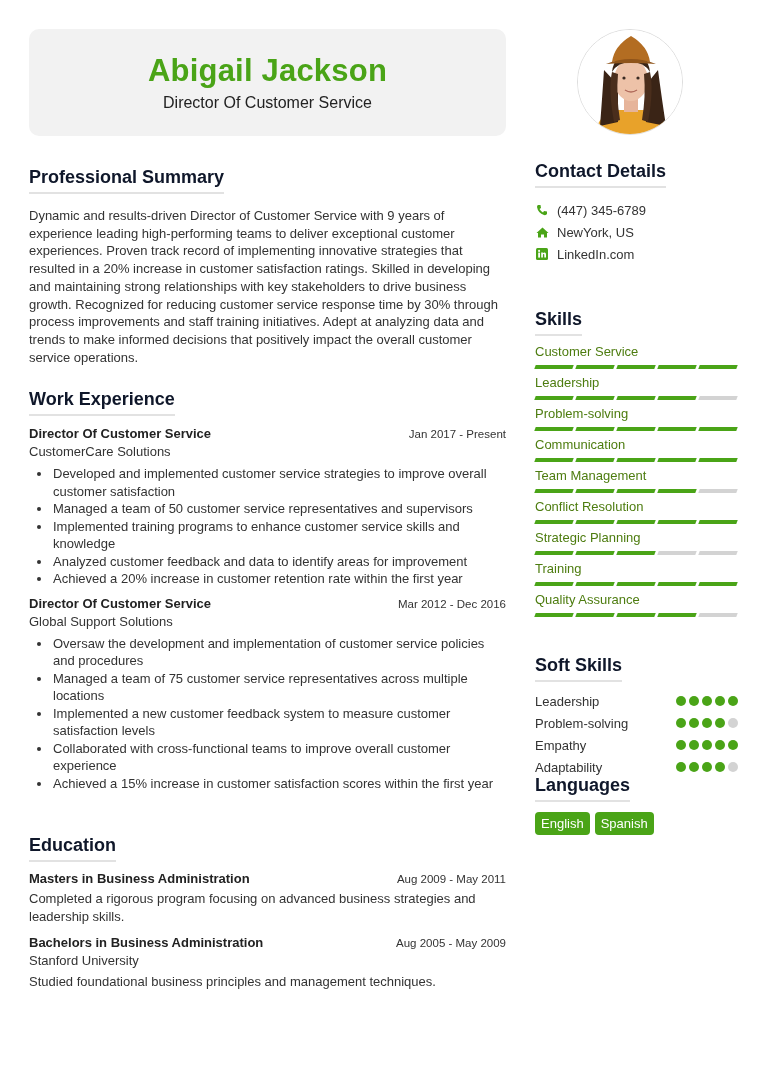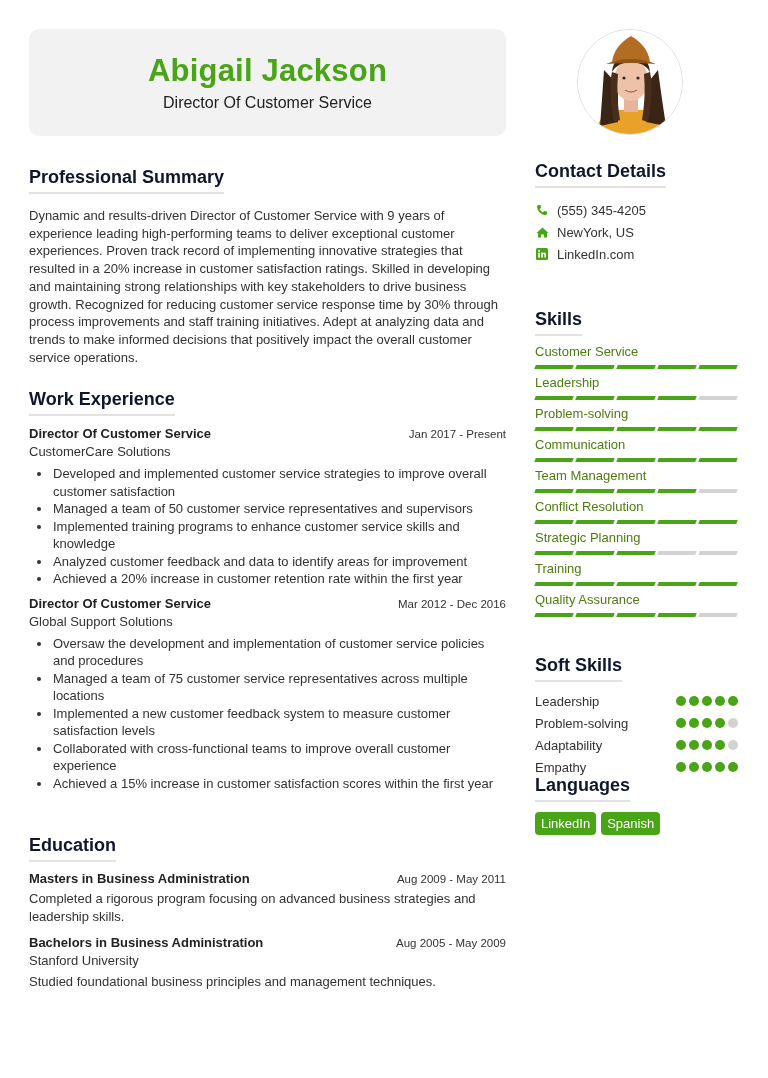--- a/index.html
+++ b/index.html
@@ -177,21 +177,21 @@
 
   <div class="right" style="top:160px;">
     <div class="section-title">Contact Details</div>
     <div class="contact-list">
       <div class="contact-item">
         <span class="contact-icon">
           <svg width="12" height="12" viewBox="0 0 12 12">
               <path d="M2 1 L4.5 1 L5 4 L3.5 5 Q5 7.5 7 8.5 L8 7 L11 7.5 L11 10 Q10 11.5 8 11 Q2 9 1 3 Q1 1.5 2 1 Z" fill="#4aa417"></path>
             </svg>
         </span>
-        <span>(555) 345-4205</span>
+        <span>(447) 345-6789</span>
       </div>
       <div class="contact-item">
         <span class="contact-icon">
           <svg width="13" height="11" viewBox="0 0 13 11">
               <path d="M6.5 0.5 L0.5 6 L2 6 L2 10.5 L5 10.5 L5 7.5 L8 7.5 L8 10.5 L11 10.5 L11 6 L12.5 6 Z" fill="#4aa417"></path>
             </svg>
         </span>
         <span>NewYork, US</span>
       </div>
       <div class="contact-item">
@@ -321,43 +321,43 @@
           <span>Problem-solving</span>
           <span class="dots">
             <span class="dot"></span>
             <span class="dot"></span>
             <span class="dot"></span>
             <span class="dot"></span>
             <span class="dot off"></span>
           </span>
         </div>
         <div class="soft-row">
+          <span>Empathy</span>
+          <span class="dots">
+            <span class="dot"></span>
+            <span class="dot"></span>
+            <span class="dot"></span>
+            <span class="dot"></span>
+            <span class="dot"></span>
+          </span>
+        </div>
+        <div class="soft-row">
           <span>Adaptability</span>
           <span class="dots">
             <span class="dot"></span>
             <span class="dot"></span>
             <span class="dot"></span>
             <span class="dot"></span>
             <span class="dot off"></span>
-          </span>
-        </div>
-        <div class="soft-row">
-          <span>Empathy</span>
-          <span class="dots">
-            <span class="dot"></span>
-            <span class="dot"></span>
-            <span class="dot"></span>
-            <span class="dot"></span>
-            <span class="dot"></span>
           </span>
         </div>
       </div>
   </div>
 
   <div class="right" style="top:774px;">
     <div class="section-title">Languages</div>
     <div class="lang-list">
-      <span class="lang-tag">LinkedIn</span>
+      <span class="lang-tag">English</span>
       <span class="lang-tag">Spanish</span>
     </div>
   </div>
 
 </div>
 
 </body></html>

